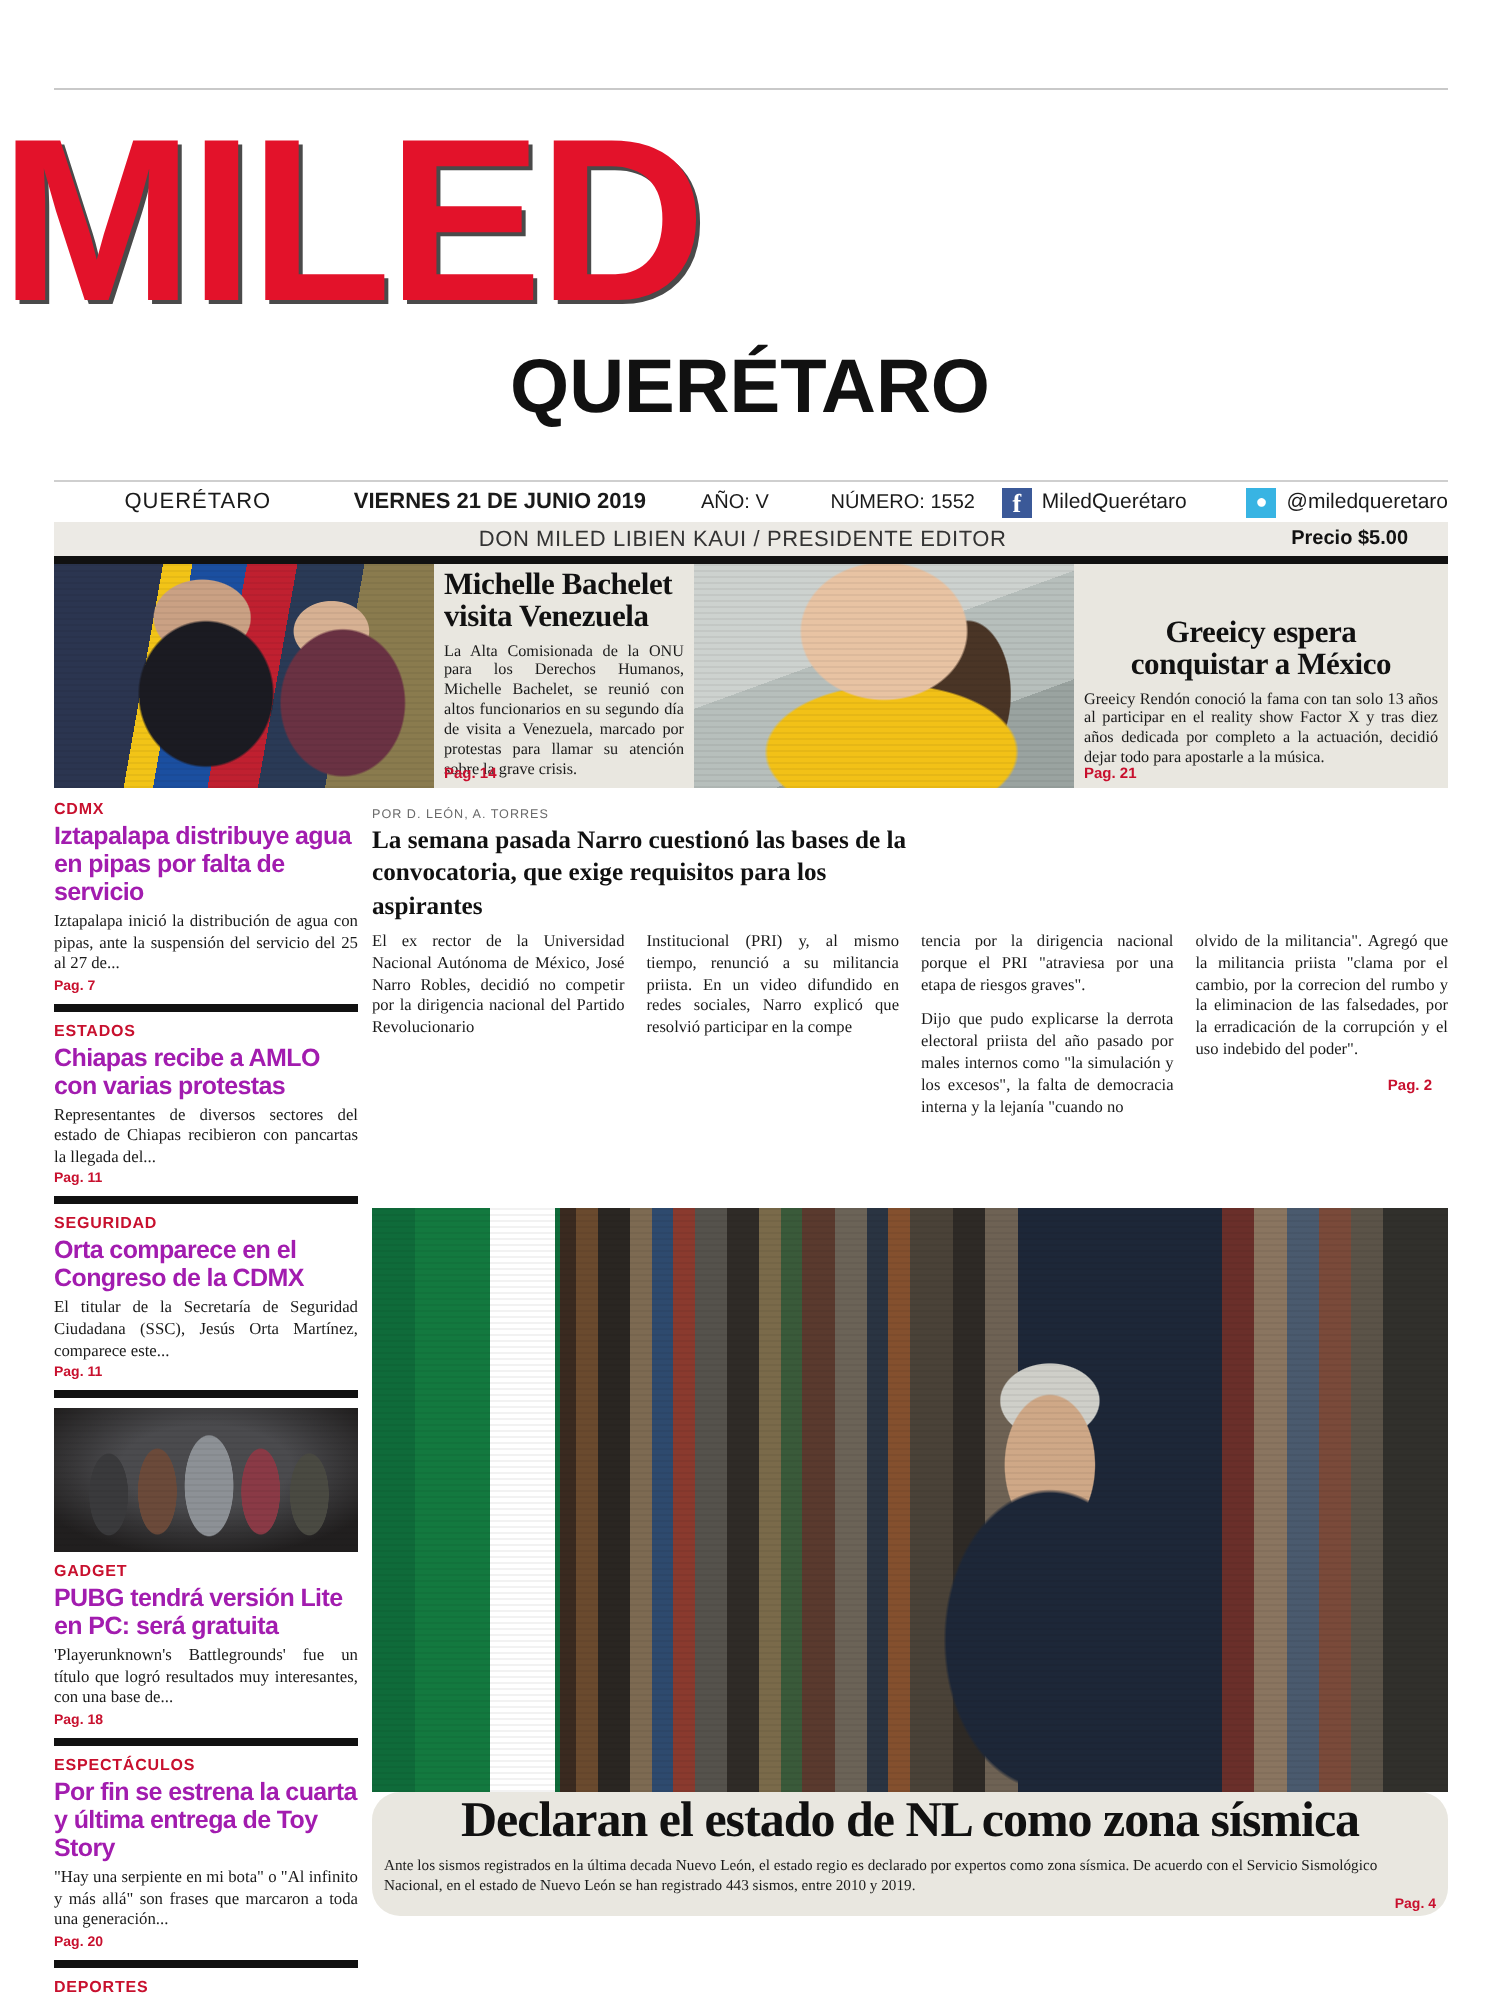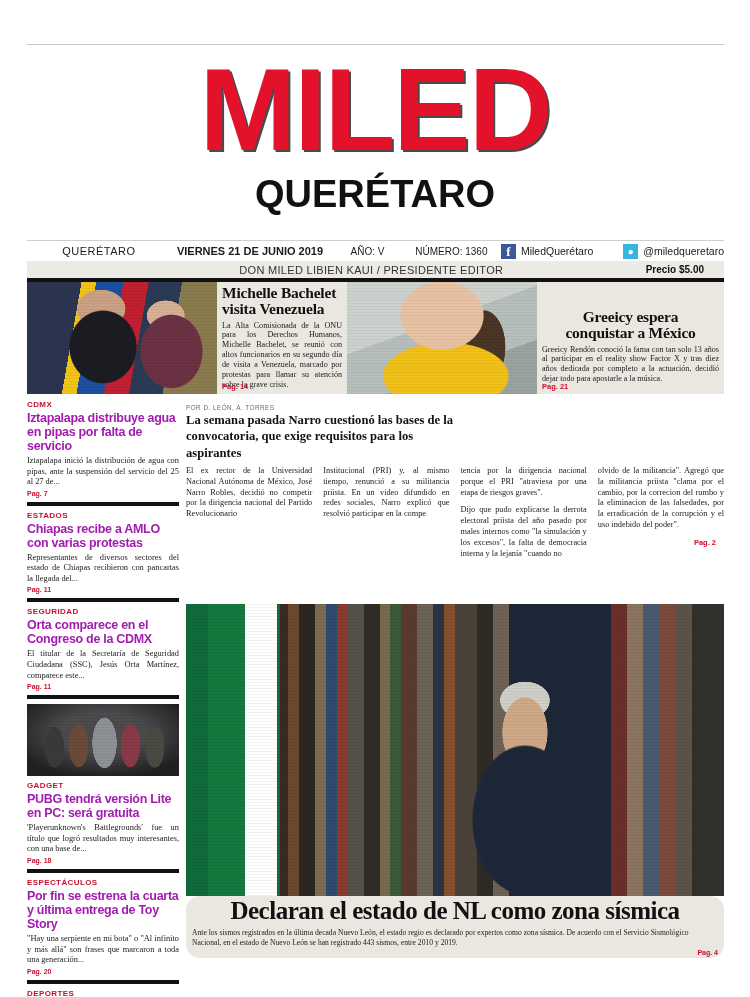--- a/index.html
+++ b/index.html
@@ -2,21 +2,21 @@
 <html><head>
 <meta charset="utf-8">
 <style>
   html,body{margin:0;padding:0;background:#ffffff;}
   body{width:750px;height:997px;overflow:hidden;font-family:"Liberation Serif",serif;}
   .page{position:relative;width:750px;height:997px;background:#ffffff;}
 
   
   .masthead{position:absolute;left:0;top:0;width:750px;height:240px;background:#fff;}
   .rule-top{position:absolute;left:27px;top:44px;width:697px;height:1px;background:#c9c9c9;}
-  .miled{position:absolute;left:0;top:52px;width:750px;text-align:center;
+  .miled{position:absolute;left:0;top:52px;width:750px;text-align:left;
          font-family:"Liberation Sans",sans-serif;font-weight:bold;font-size:116px;
          letter-spacing:-2px;color:#e3122a;line-height:1;
          text-shadow:2px 2px 0 #4a4a4a;}
   .queretaro{position:absolute;left:0;top:175px;width:750px;text-align:center;
          font-family:"Liberation Sans",sans-serif;font-weight:bold;font-size:38px;
          letter-spacing:0px;color:#111;line-height:1;}
 
   
   .inforule{position:absolute;left:27px;top:240px;width:697px;height:1px;background:#cfcfcf;}
   .infobar{position:absolute;left:27px;top:241px;width:697px;height:20px;
@@ -147,21 +147,21 @@
     <div class="rule-top"></div>
     <div class="miled">MILED</div>
     <div class="queretaro">QUERÉTARO</div>
   </div>
 
   <div class="inforule"></div>
   <div class="infobar">
     <div class="city">QUERÉTARO</div>
     <div class="date">VIERNES 21 DE JUNIO 2019</div>
     <div class="anio">AÑO: V</div>
-    <div class="num">NÚMERO: 1360</div>
+    <div class="num">NÚMERO: 1552</div>
     <div class="soc">
       <span class="fb-ic">f</span>
       <span class="t">MiledQuerétaro</span>
       <span class="sp"></span>
       <span class="tw-ic">●</span>
       <span class="t">@miledqueretaro</span>
     </div>
   </div>
 
   <div class="editorbar">

